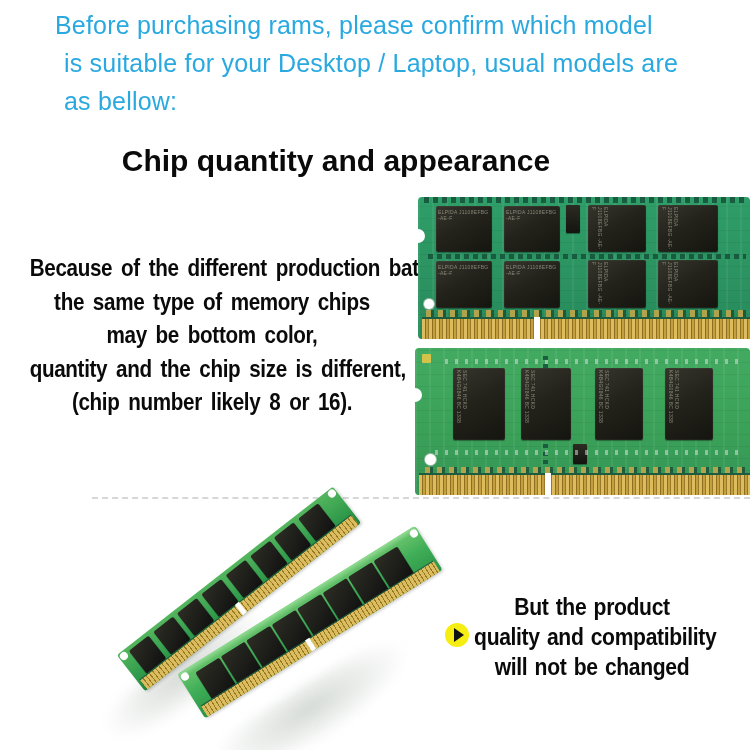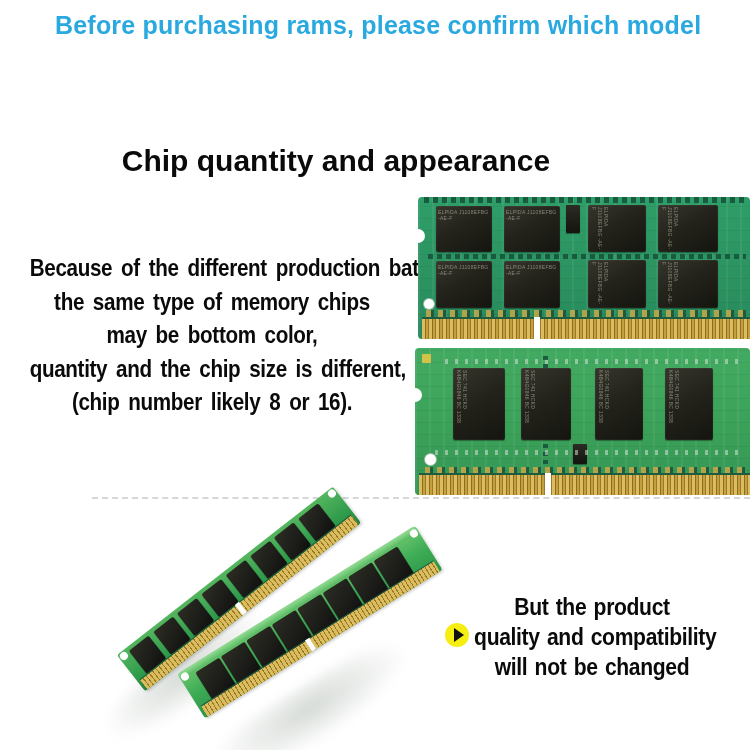--- a/index.html
+++ b/index.html
@@ -3,21 +3,21 @@
 <meta charset="utf-8">
 <style>
   html,body{margin:0;padding:0;}
   body{
     width:750px;height:750px;position:relative;overflow:hidden;
     background:#ffffff;font-family:"Liberation Sans",sans-serif;
   }
   
   .intro{
     position:absolute;left:55px;top:6px;width:660px;
-    color:#29a9e0;font-size:25px;font-weight:700;line-height:38px;
+    color:#29a9e0;font-size:25px;font-weight:400;line-height:38px;
     letter-spacing:0.2px;
   }
   .intro span{display:block;}
   .intro span.ind{padding-left:9px;}
   .section-title{
     position:absolute;left:0;top:144px;width:672px;margin:0;
     text-align:center;color:#0a0a0a;font-size:30px;font-weight:700;
   }
   .left-note{
     position:absolute;left:0;top:251px;width:424px;
@@ -124,20 +124,22 @@
     background:radial-gradient(ellipse at 50% 40%,rgba(150,162,152,0.40),rgba(255,255,255,0) 70%);
   }
   .refl1{left:88px;top:650px;width:200px;height:55px;transform:rotate(-38deg);}
   .refl2{left:198px;top:684px;width:230px;height:58px;transform:rotate(-32deg);}
 </style>
 </head>
 <body>
 
 <div class="intro">
   <span>Before purchasing rams, please confirm which model</span>
+  <span class="ind">is suitable for your Desktop / Laptop, usual models are</span>
+  <span class="ind">as bellow:</span>
 </div>
 
 <h1 class="section-title">Chip quantity and appearance</h1>
 
 <div class="left-note">
   <div>Because of the different production batch,</div>
   <div>the same type of memory chips</div>
   <div>may be bottom color,</div>
   <div>quantity and the chip size is different,</div>
   <div>(chip number likely 8 or 16).</div>

